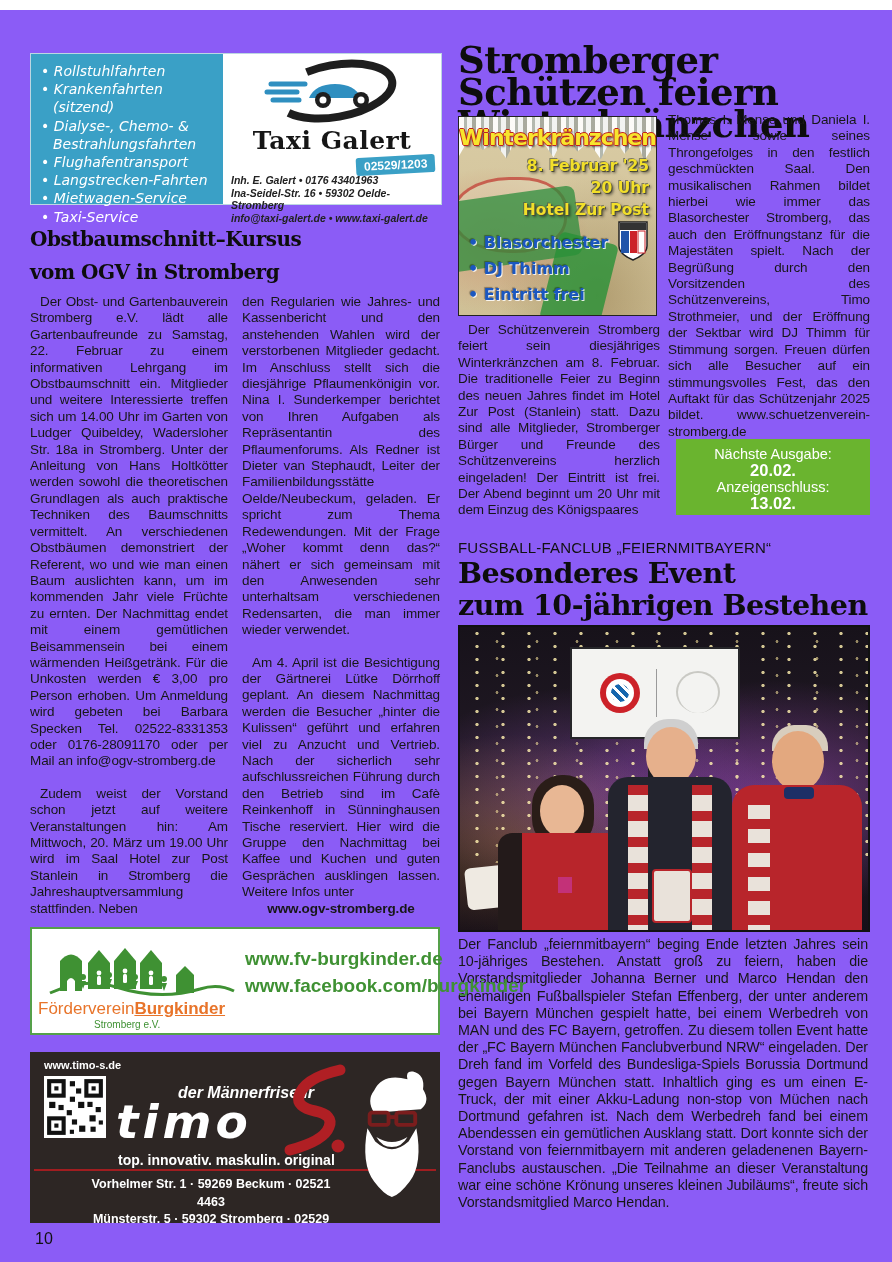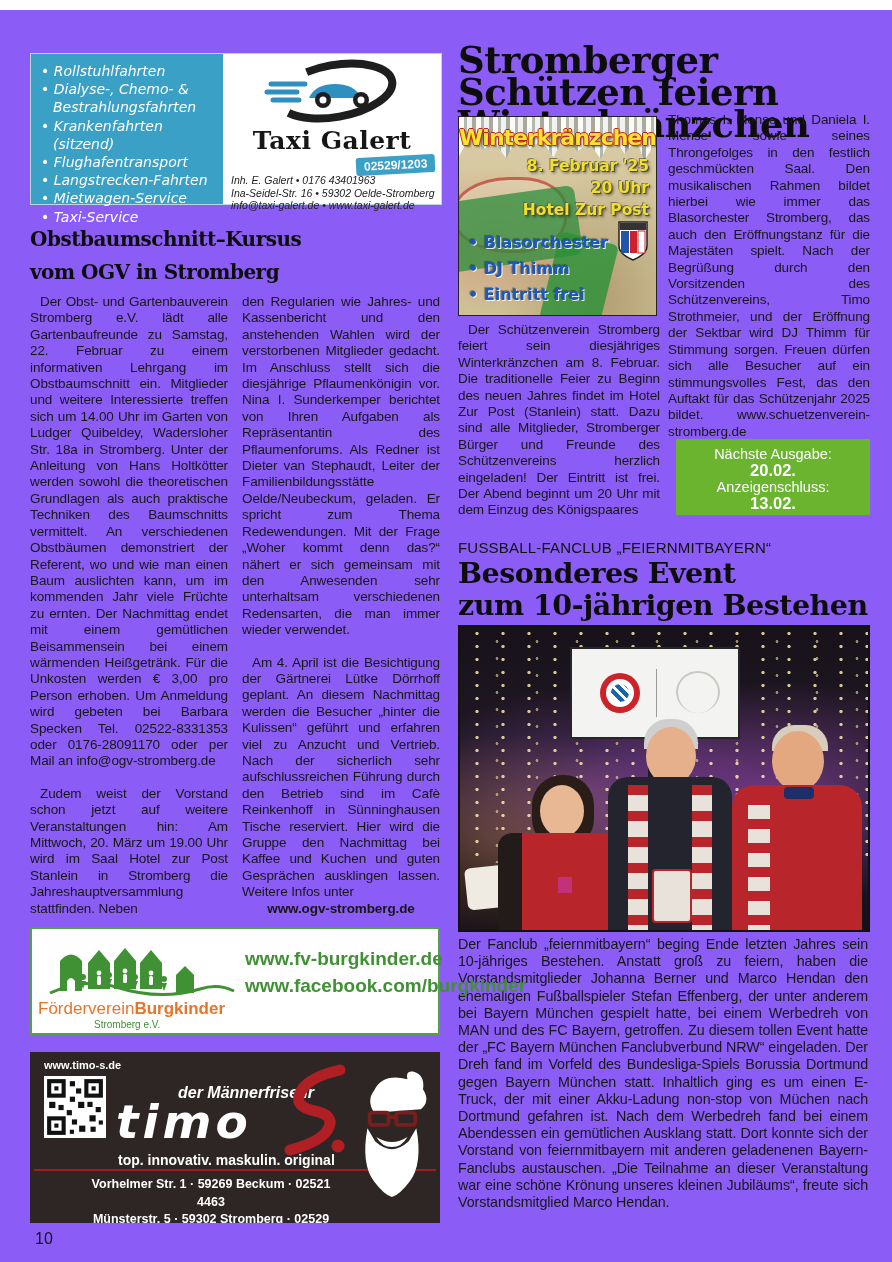--- a/index.html
+++ b/index.html
@@ -21,21 +21,21 @@
              padding:8px 6px 0 10px;font-style:italic;font-size:14px;line-height:18.2px;
              font-family:"DejaVu Sans",sans-serif;}
   .taxi-blue .svc{padding-left:12px;text-indent:-12px;}
   .taxi-blue .svc::before{content:"• ";}
   .taxi-white{position:relative;width:218px;height:100%;background:#fff;}
   .taxi-brand{position:absolute;top:72px;left:0;width:100%;text-align:center;
               font-family:"DejaVu Serif",serif;font-weight:700;font-size:25px;color:#161616;letter-spacing:0.5px;}
   .taxi-badge{position:absolute;top:102px;right:6px;background:#3aa0c6;color:#fff;font-weight:700;
               font-size:12px;padding:2px 8px;border-radius:3px;transform:rotate(-3deg);}
   .taxi-contact{position:absolute;top:120px;left:8px;font-size:10.5px;line-height:12.5px;
-                font-weight:400;font-style:italic;color:#222;}
+                font-weight:700;font-style:italic;color:#222;}
 
   
   .poster{left:458px;top:106px;width:197px;height:198px;border:1px solid #222;overflow:hidden;
           background:
             radial-gradient(ellipse at 18% 62%,rgba(190,60,40,0.28),transparent 42%),
             radial-gradient(ellipse at 70% 90%,rgba(120,90,40,0.35),transparent 50%),
             linear-gradient(#d9cba4,#cfc096);}
   .poster .green1{position:absolute;left:-30px;top:78px;width:150px;height:70px;background:rgba(44,140,60,0.75);
                   transform:rotate(-8deg);border-radius:8px;}
   .poster .green2{position:absolute;left:90px;top:120px;width:60px;height:90px;background:rgba(40,145,55,0.8);
@@ -88,21 +88,21 @@
   .tv-logo2{position:absolute;left:104px;top:22px;width:40px;height:40px;border-radius:50%;
      border:2px solid #c9c9c4;border-bottom:none;}
   .person{position:absolute;}
   .head{position:absolute;border-radius:50%;background:#e8b794;}
   .pillow{position:absolute;left:6px;top:238px;width:70px;height:42px;background:#efeae2;border-radius:6px;
      transform:rotate(-6deg);}
 
   
   .burg-ad{left:30px;top:917px;width:410px;height:108px;background:#fff;border:2px solid #55a04a;box-sizing:border-box;}
   .burg-name{position:absolute;left:6px;top:70px;font-size:17px;color:#e8742a;}
-  .burg-name .b{font-weight:700;}
+  .burg-name .b{font-weight:700;text-decoration:underline;}
   .burg-sub{position:absolute;left:62px;top:90px;font-size:10px;color:#3f9133;}
   .burg-urls{position:absolute;left:213px;top:16px;font-size:19px;line-height:27px;font-weight:700;color:#3f9133;}
 
   
   .timo-ad{left:30px;top:1042px;width:410px;height:171px;background:#2d2624;overflow:hidden;}
   .timo-url{position:absolute;left:14px;top:7px;color:#fff;font-weight:700;font-size:11px;}
   .timo-kicker{position:absolute;left:148px;top:32px;color:#fff;font-weight:700;font-style:italic;font-size:16px;}
   .timo-brand{position:absolute;left:86px;top:42px;color:#fff;font-weight:700;font-style:italic;
               font-size:47px;letter-spacing:4px;font-family:"DejaVu Sans",sans-serif;}
   .timo-tag{position:absolute;left:88px;top:100px;color:#fff;font-weight:700;font-size:14px;}
@@ -112,22 +112,22 @@
   .page-num{left:35px;top:1220px;font-size:16px;color:#111;}
 </style>
 </head>
 <body>
 
 <div class="page">
 
   <div class="abs taxi-ad">
     <div class="taxi-blue">
       <div class="svc">Rollstuhlfahrten</div>
+      <div class="svc">Krankenfahrten (sitzend)</div>
       <div class="svc">Dialyse-, Chemo- &amp; Bestrahlungsfahrten</div>
-      <div class="svc">Krankenfahrten (sitzend)</div>
       <div class="svc">Flughafentransport</div>
       <div class="svc">Langstrecken-Fahrten</div>
       <div class="svc">Mietwagen-Service</div>
       <div class="svc">Taxi-Service</div>
     </div>
     <div class="taxi-white">
       <svg class="abs" style="left:34px;top:4px;" width="150" height="66" viewBox="0 0 150 66">
         <ellipse cx="78" cy="33" rx="58" ry="26" fill="none" stroke="#1e1e1e" stroke-width="8" stroke-dasharray="120 60" transform="rotate(-10 78 33)"></ellipse>
         <path d="M14 26 h34 M10 34 h30 M16 42 h26" stroke="#2f8fc0" stroke-width="5" stroke-linecap="round"></path>
         <path d="M52 40 q6 -14 26 -14 q20 0 26 14 z" fill="#2f8fc0"></path>

